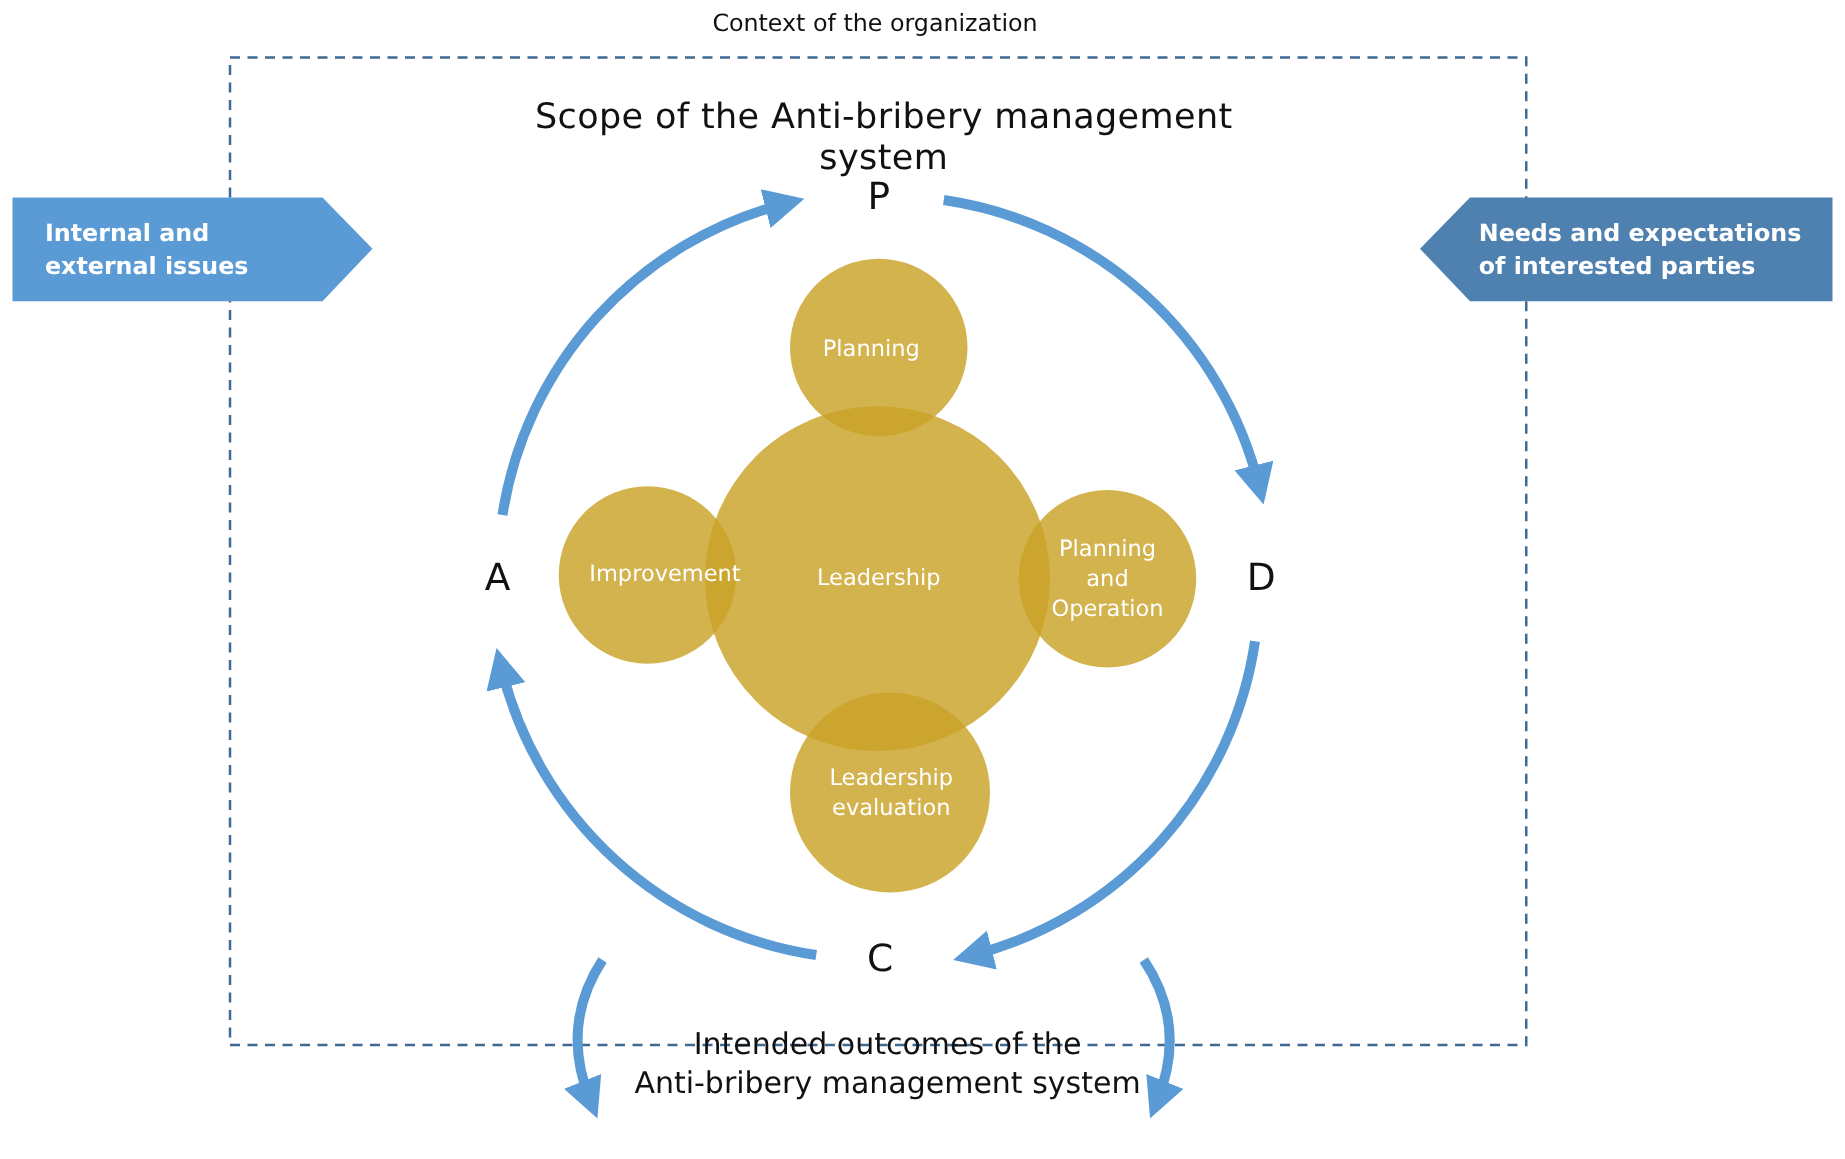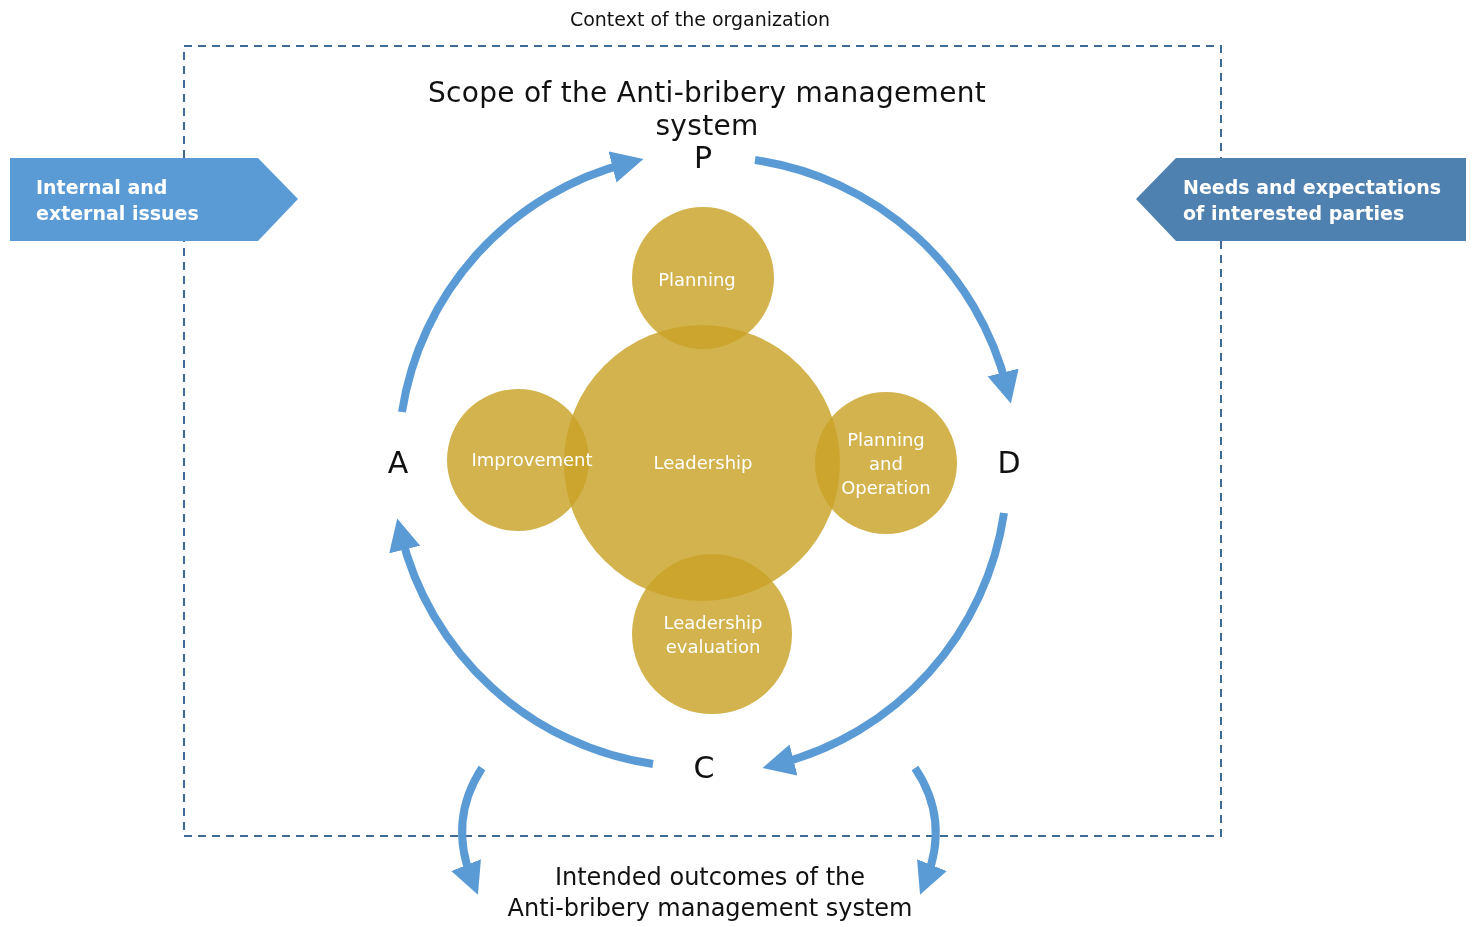--- a/index.html
+++ b/index.html
@@ -5,21 +5,21 @@
   html, body { margin: 0; padding: 0; background: #ffffff; }
   body { width: 1476px; height: 927px; position: relative; overflow: hidden;
          font-family: "DejaVu Sans", "Liberation Sans", sans-serif; }
   .abs { position: absolute; }
   .context-title { left: 0; width: 1400px; top: 8px; text-align: center; font-size: 19px; color: #111; }
   .scope-title { left: 400px; width: 614px; top: 76px; text-align: center; font-size: 28px; color: #111; letter-spacing: 0.3px; }
   svg.diagram { position: absolute; left: 0; top: 0; }
   .pdca { font-size: 30px; color: #111; width: 60px; text-align: center; }
   .circle-label { color: #fff; font-size: 18px; text-align: center; line-height: 24px; }
   .side-text { color: #fff; font-weight: bold; font-size: 19px; line-height: 26px; }
-  .outcome { left: 410px; width: 600px; top: 862px; text-align: center; font-size: 24px; color: #111; line-height: 31px; }
+  .outcome { left: 410px; width: 600px; top: 820px; text-align: center; font-size: 24px; color: #111; line-height: 31px; }
 </style>
 </head>
 <body>
 
 <div class="abs context-title">Context of the organization</div>
 
 <svg class="diagram" width="1476" height="927" viewBox="0 0 1476 927">
   <defs>
     <marker id="ah" viewBox="0 0 10 10" refX="5" refY="5" markerWidth="4" markerHeight="4" orient="auto-start-reverse" markerUnits="strokeWidth">
       <path d="M0,0 L10,5 L0,10 z" fill="#5b9bd5"></path>

